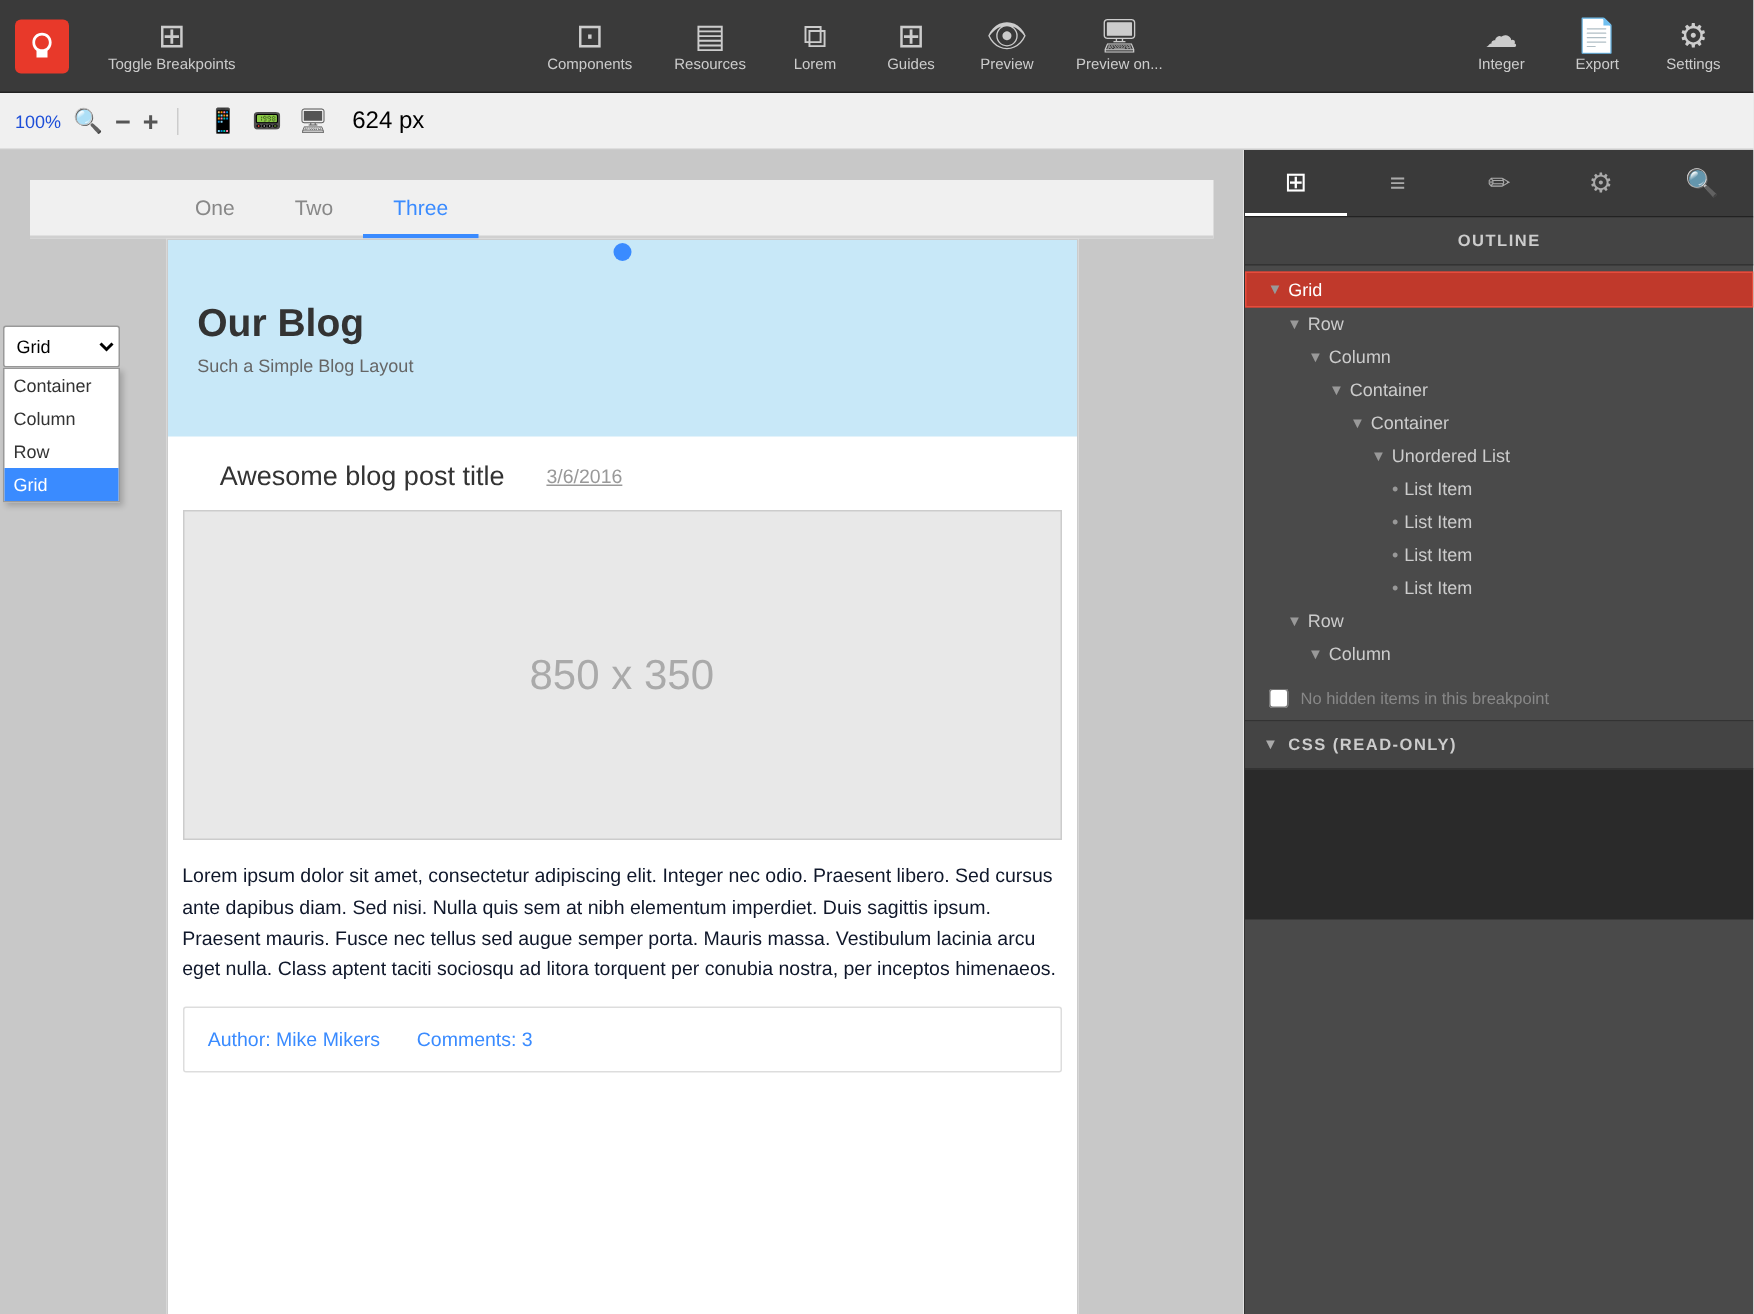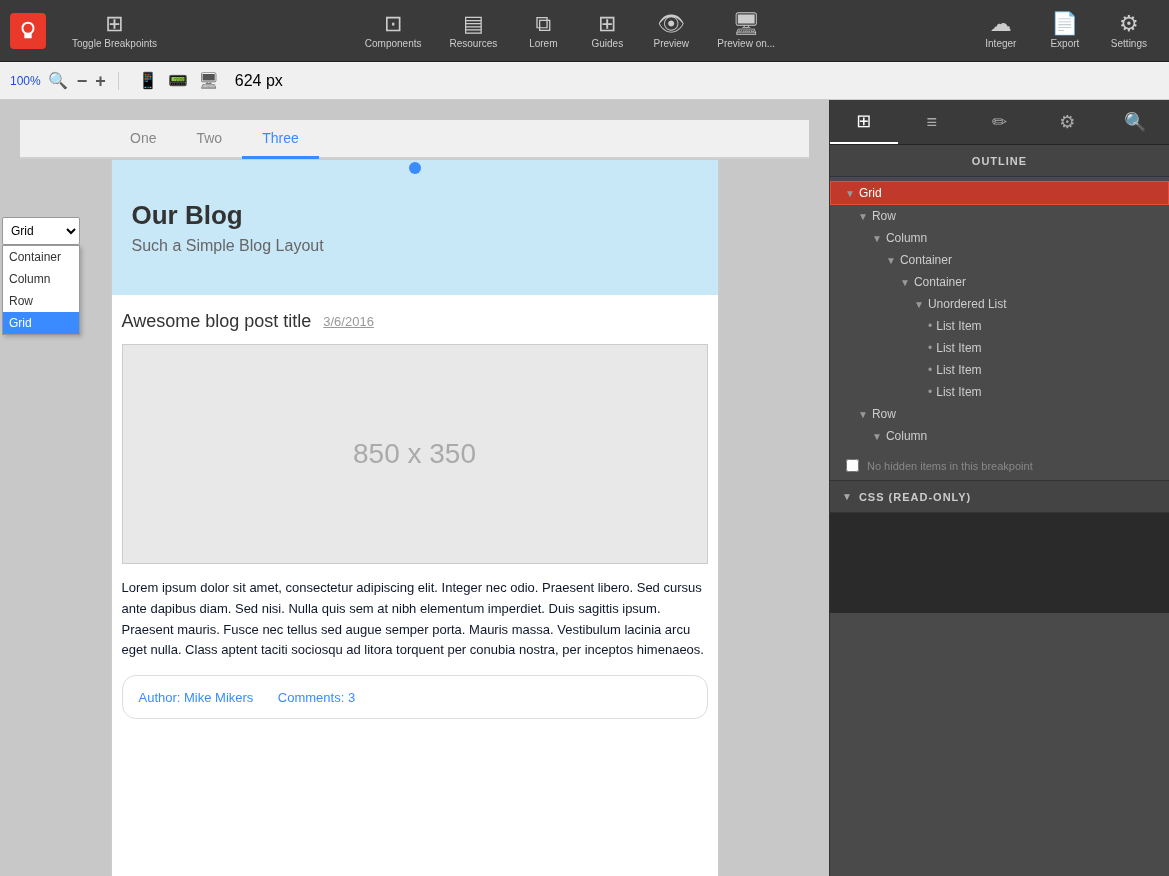--- a/index.html
+++ b/index.html
@@ -82,38 +82,38 @@
     
     .page-canvas {
       background: white; width: 608px; margin: 0 auto; min-height: 800px;
       border: 1px solid #ccc; position: relative;
     }
 
     .blog-header {
       background: #c8e8f8; padding: 40px 20px; text-align: left;
     }
     .blog-title { font-size: 26px; font-weight: bold; color: #333; }
-    .blog-subtitle { font-size: 16px; color: #666; margin-top: 6px; }
+    .blog-subtitle { font-size: 12px; color: #666; margin-top: 6px; }
 
     .blog-body { padding: 16px 10px; }
-    .post-meta { display: flex; align-items: center; gap: 12px; margin-bottom: 12px; }
+    .post-meta { display: flex; align-items: center; gap: 28px; margin-bottom: 12px; margin-left: 25px; }
     .post-title { font-size: 18px; color: #333; font-weight: 500; }
     .post-date { font-size: 13px; color: #999; text-decoration: underline; }
 
     .post-image {
       width: 100%; border: 1px solid #ccc;
       background: #e8e8e8; height: 220px;
       display: flex; align-items: center; justify-content: center;
       color: #aaa; font-size: 28px; margin-bottom: 14px;
     }
 
     .post-text { font-size: 13px; color: #0f172a; line-height: 1.6; margin-bottom: 14px; }
 
     .post-footer {
-      border: 1px solid #ddd; padding: 12px 16px; border-radius: 14px;
+      border: 1px solid #ddd; padding: 12px 16px; border-radius: 2px;
     }
     .post-footer a { color: #3a8bff; font-size: 13px; text-decoration: none; margin-right: 20px; }
 
     
     .right-panel {
       width: 340px; background: #4a4a4a; flex-shrink: 0;
       display: flex; flex-direction: column; border-left: 1px solid #333;
     }
 
     .panel-tabs {

